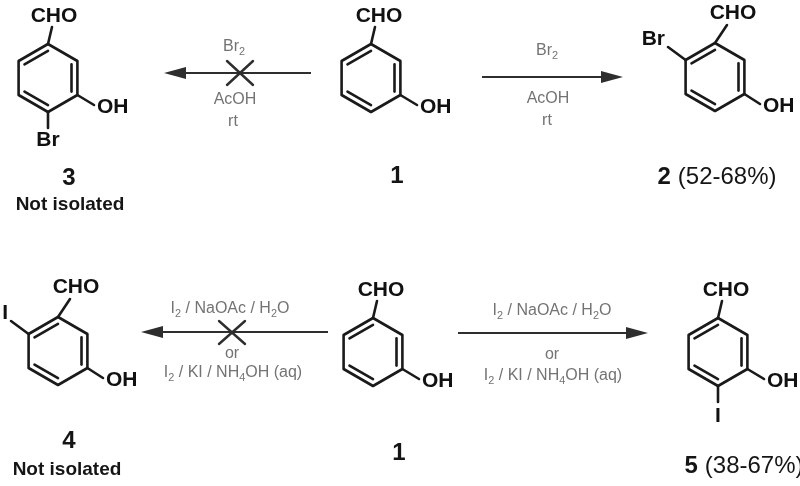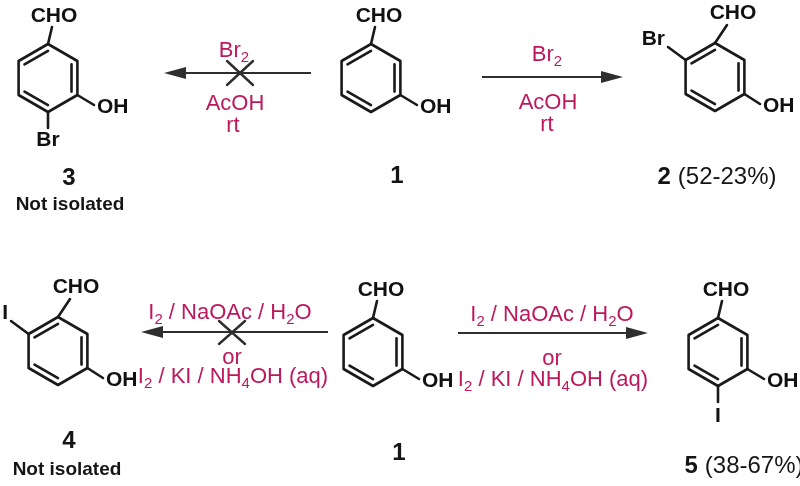--- a/index.html
+++ b/index.html
@@ -9,21 +9,21 @@
     overflow:hidden;color:#1a1a1a;
   }
   .mol{position:absolute}
   .bond{stroke:#1a1a1a;stroke-width:2.6;fill:none;stroke-linecap:round;stroke-linejoin:round}
   .atom{font-size:21px;font-weight:bold;fill:#111;font-family:"Liberation Sans","DejaVu Sans",sans-serif}
   .mid{text-anchor:middle}
   .end{text-anchor:end}
   .lbl{position:absolute;transform:translateX(-50%);font-size:24px;font-weight:bold;white-space:nowrap;color:#151515}
   .note{font-size:19px}
   .yield{font-weight:normal}
-  .rg{position:absolute;transform:translateX(-50%);font-size:22px;color:#be185d;white-space:nowrap}
+  .rg{position:absolute;transform:translateX(-50%);font-size:16px;color:#737373;white-space:nowrap}
   .rg sub{font-size:0.68em}
   .arrow{position:absolute}
   .aline{stroke:#2e2e2e;stroke-width:2.2;fill:none}
   .ahead{fill:#2e2e2e;stroke:none}
   .xline{stroke:#2e2e2e;stroke-width:2.4;stroke-linecap:round}
 </style>
 </head>
 <body>
 
 <svg class="mol" style="left:-12px;top:-2px" width="150" height="160" viewBox="0 0 150 160">
@@ -84,21 +84,21 @@
     <line class="bond" x1="108.5" y1="70.4" x2="108.5" y2="97.6"></line>
     <line class="bond" x1="85" y1="111.2" x2="61.5" y2="97.6"></line>
   </g>
   <line class="bond" x1="85" y1="50" x2="97" y2="32"></line>
   <text class="atom mid" x="103" y="26">CHO</text>
   <line class="bond" x1="55.6" y1="67" x2="38" y2="54"></line>
   <text class="atom end" x="35" y="52">Br</text>
   <line class="bond" x1="114.4" y1="101" x2="130" y2="111"></line>
   <text class="atom" x="133" y="119">OH</text>
 </svg>
-<div class="lbl" style="left:717px;top:162px"><span class="num">2</span><span class="yield" style="margin-left:7px">(52-23%)</span></div>
+<div class="lbl" style="left:717px;top:162px"><span class="num">2</span><span class="yield" style="margin-left:7px">(52-68%)</span></div>
 
 <svg class="mol" style="left:-27px;top:267px" width="175" height="140" viewBox="0 0 175 140">
   <g>
     <polygon class="bond" points="85,50 114.4,67 114.4,101 85,118 55.6,101 55.6,67"></polygon>
     <line class="bond" x1="61.5" y1="70.4" x2="85" y2="56.8"></line>
     <line class="bond" x1="108.5" y1="70.4" x2="108.5" y2="97.6"></line>
     <line class="bond" x1="85" y1="111.2" x2="61.5" y2="97.6"></line>
   </g>
   <line class="bond" x1="85" y1="50" x2="97" y2="32"></line>
   <text class="atom mid" x="103" y="26">CHO</text>

